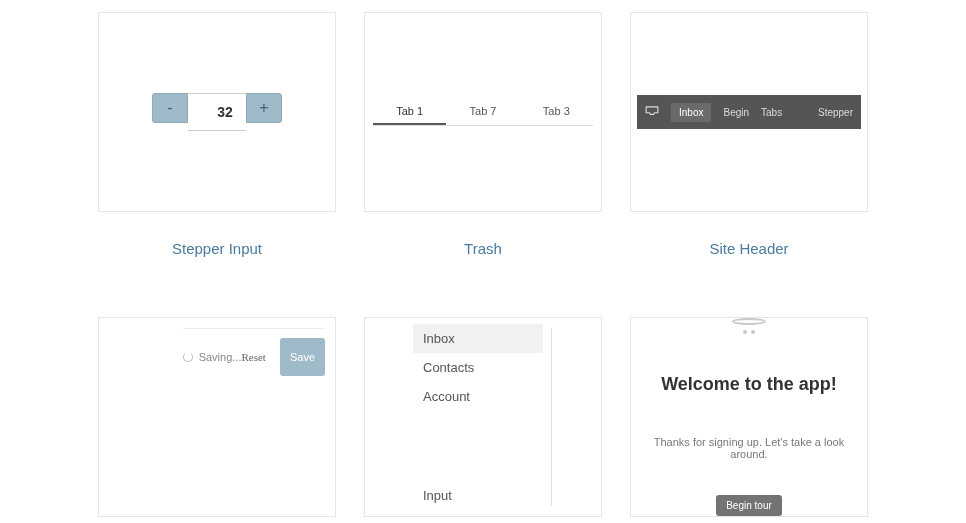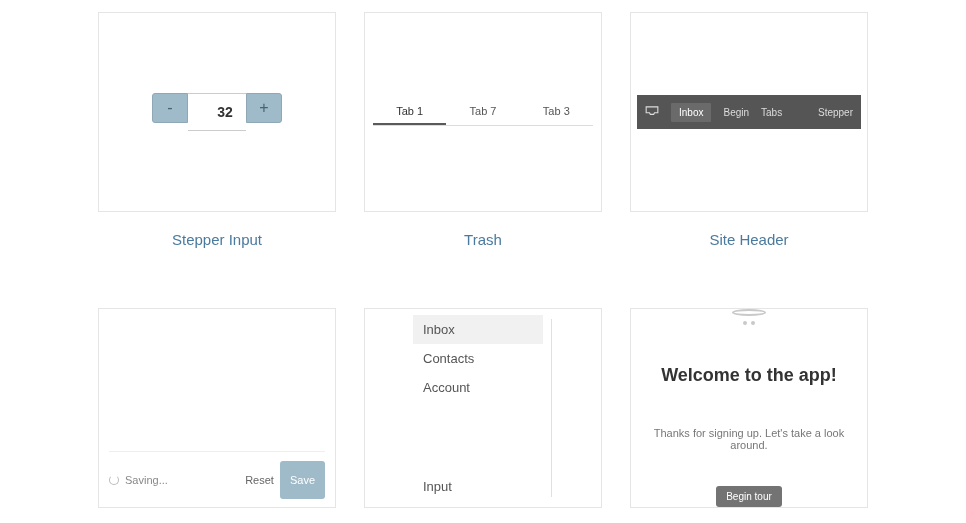--- a/index.html
+++ b/index.html
@@ -19,21 +19,21 @@
 .cell { display: flex; flex-direction: column; align-items: center; }
 .card {
   width: 238px;
   height: 200px;
   border: 1px solid #e5e5e5;
   background: #fff;
   position: relative;
   overflow: hidden;
 }
 .caption {
-  margin-top: 19px;
+  margin-top: 28px;
   font-size: 15px;
   color: #4a7a9e;
   text-align: center;
 }
 
 
 .card.stepper { display:flex; align-items:center; justify-content:center; }
 .stepper-wrap { display:flex; }
 .step-btn {
   width: 36px; height: 30px;
@@ -77,34 +77,34 @@
 }
 .sh-logo { width:14px; height:10px; }
 .sh-item { cursor:pointer; }
 .sh-item.active {
   background:#6a6a6a; color:#fff;
   padding: 4px 8px; border-radius:1px;
 }
 .sh-spacer { flex:1; }
 
 
-.card.formfooter { padding: 10px 10px 0 10px; display:flex; flex-direction:column; }
+.card.formfooter { padding: 10px 10px 0 10px; display:flex; flex-direction:row; }
 .ff-fill { flex:1; }
 .ff-row {
   border-top:1px solid #eee;
   height: 56px;
   display:flex; align-items:center;
 }
 .ff-spinner {
   width:10px; height:10px; border:1px solid #bbb; border-top-color:transparent;
   border-radius:50%; margin-right:6px;
 }
 .ff-status { font-size:11px; color:#888; }
 .ff-sp { flex:1; }
-.ff-reset { font-size:11px; color:#666; background:none; border:none; cursor:pointer; margin-right:6px; }
+.ff-reset { font-size:11px; color:#666; background:none; border:none; cursor:pointer; margin-right:14px;font-family:Liberation Serif, serif; }
 .ff-save {
   font-size:11px; color:#fff; background:#9fbac8; border:none;
   border-radius:3px; padding:13px 10px; cursor:pointer;
 }
 
 
 .card.sidebar { padding: 6px 10px 6px 48px; position:relative; }
 .sb-block { display:flex; flex-direction:column; height:100%; }
 .sb-divider { position:absolute; left:186px; top:10px; bottom:10px; width:1px; background:#e0e0e0; }
 .sb-item {

